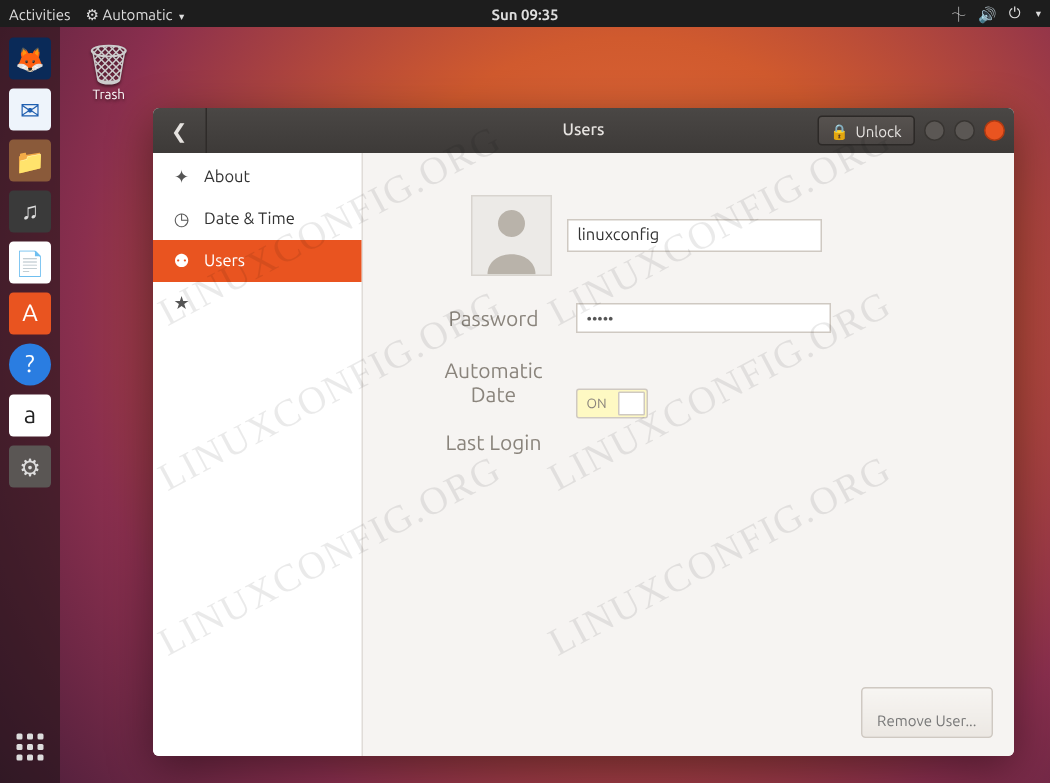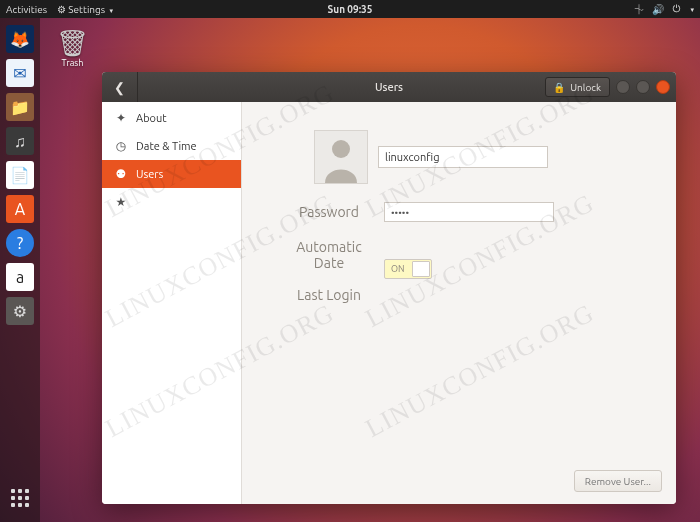--- a/index.html
+++ b/index.html
@@ -120,21 +120,21 @@
 
 .toggle {
   width:48px; height:20px; border:1px solid #cfc9c2; background:#fef9c3; border-radius:2px;
   display:flex; align-items:center; font-size:9px; color:#8a847c; position:relative; cursor:pointer;margin-top:29px;
 }
 .toggle .knob { position:absolute; right:1px; top:1px; width:18px; height:16px; background:#fff; border:1px solid #cfc9c2; border-radius:1px; }
 .toggle .on-label { padding-left:6px; }
 
 .remove-user {
   position:absolute; right:14px; bottom:12px;
-  height:22px; padding:4px 10px; font-size:10px; color:#777;
+  height:22px; padding:16px 10px; font-size:10px; color:#777;
   background:linear-gradient(#f7f5f2,#ece8e3); border:1px solid #cfc9c2; border-radius:3px;
   cursor:pointer;
 }
 
 
 .watermark {
   position:absolute; inset:0; pointer-events:none;
   display:flex; flex-wrap:wrap; align-content:center; justify-content:center;
   opacity:.08; z-index:200;
 }
@@ -147,21 +147,21 @@
 </head>
 <body>
 
 <div class="desktop"></div>
 
 <div class="top-panel">
   <div class="left">
     <span>Activities</span>
     <span>
       <span>⚙</span>
-      <span>Settings</span>
+      <span>Automatic</span>
       <span class="dropdown-arrow">▾</span>
     </span>
   </div>
   <div class="center">Sun 09:35</div>
   <div class="right">
     <span>⏆</span>
     <span>🔊</span>
     <span>⏻</span>
     <span class="dropdown-arrow">▾</span>
   </div>

